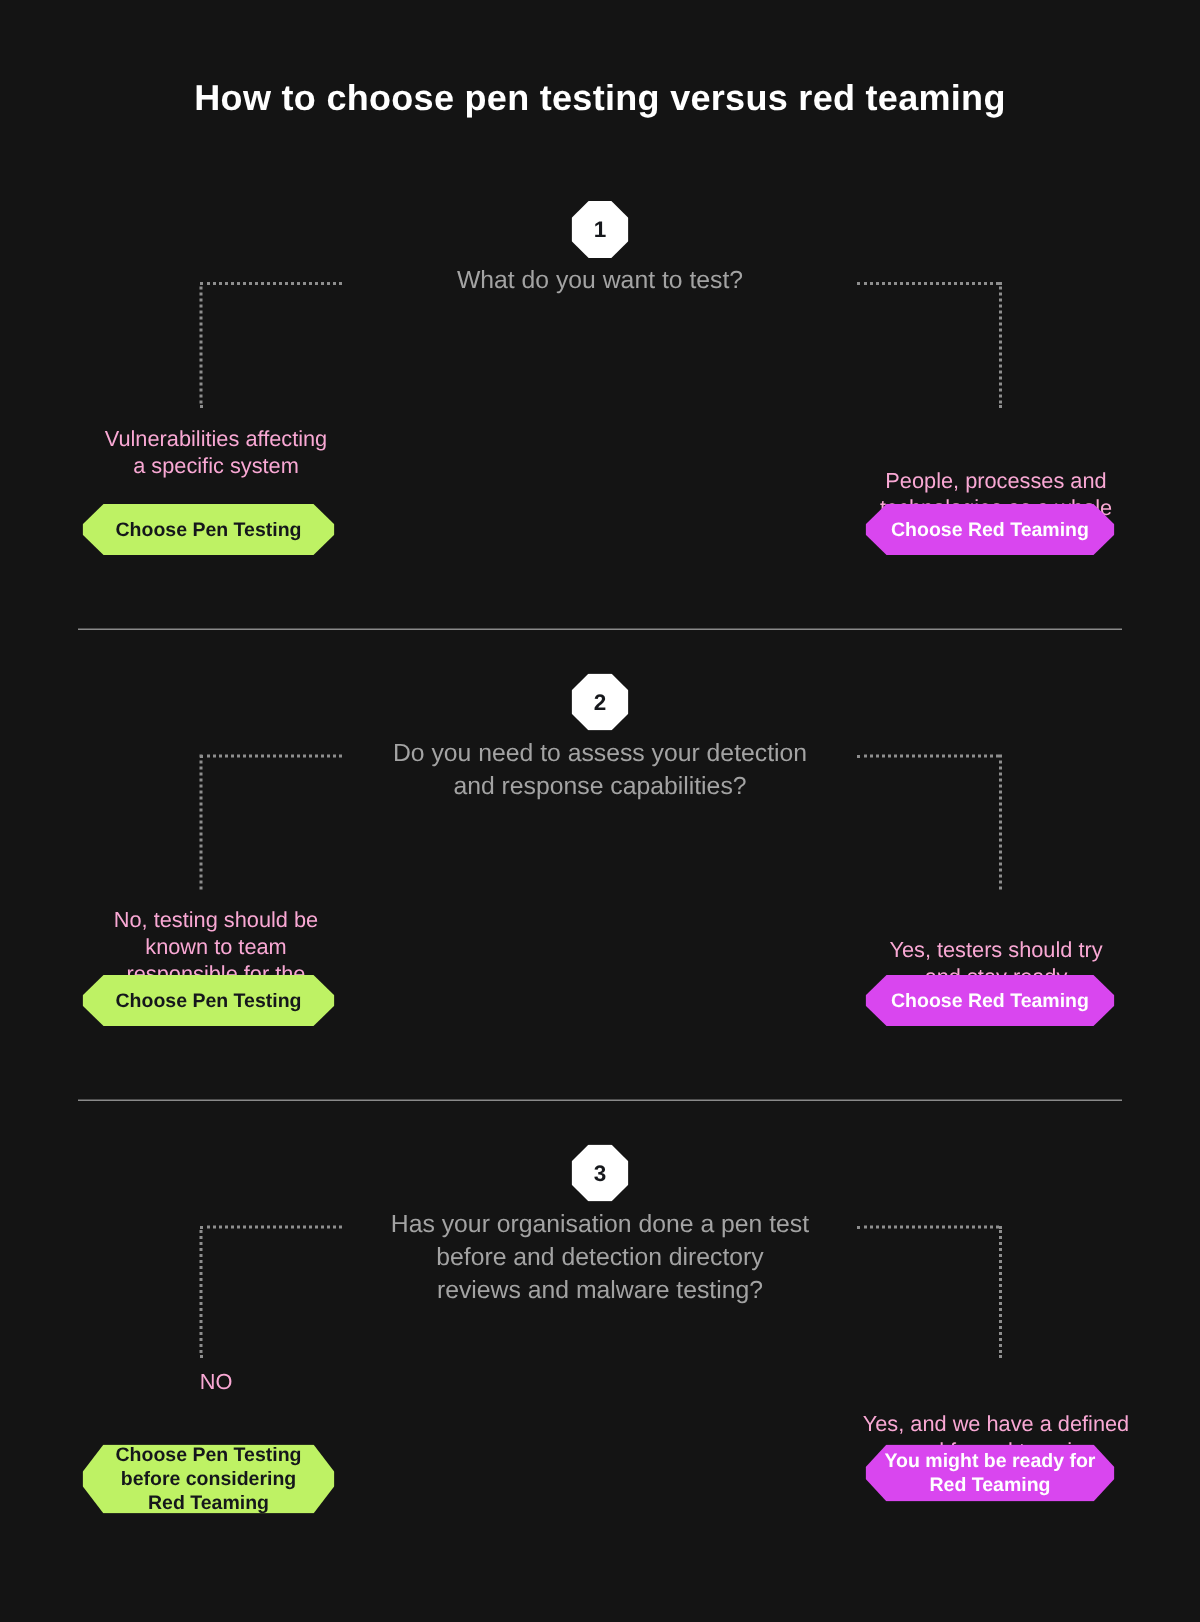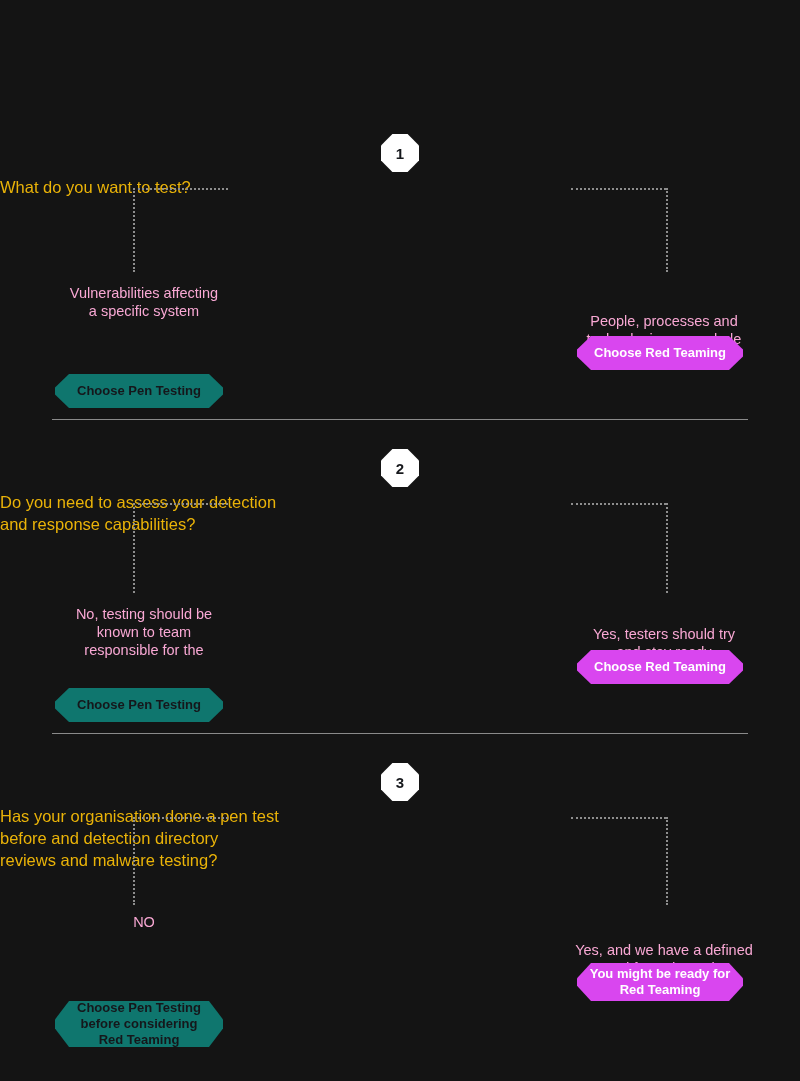--- a/index.html
+++ b/index.html
@@ -59,22 +59,22 @@
     justify-content: center;
     clip-path: polygon(30% 0%, 70% 0%, 100% 30%, 100% 70%, 70% 100%, 30% 100%, 0% 70%, 0% 30%);
   }
 
   
   .question {
     position: absolute;
     top: 42px;
     left: 0;
     width: 800px;
-    text-align: left;
-    color: #eab308;
+    text-align: center;
+    color: #a3a3a3;
     font-size: 16.5px;
     line-height: 22px;
     white-space: pre-line;
   }
 
   
   .conn { position: absolute; }
   .conn-h {
     height: 0;
     border-top: 2px dotted #8e8e8e;
@@ -112,21 +112,21 @@
     text-align: center;
     font-size: 13px;
     font-weight: bold;
     line-height: 16px;
     white-space: pre-line;
     cursor: pointer;
     border: none;
     font-family: "Liberation Sans", sans-serif;
     clip-path: polygon(14px 0%, calc(100% - 14px) 0%, 100% 40%, 100% 60%, calc(100% - 14px) 100%, 14px 100%, 0% 60%, 0% 40%);
   }
-  .btn-yellow { background: #0f766e; color: #15171b; margin-top: 38px; }
+  .btn-yellow { background: #bef264; color: #15171b; }
   .btn-blue   { background: #d946ef; color: #ffffff; }
 
   .btn-left  { left: 55px;  width: 168px; }
   .btn-right { left: 577px; width: 166px; }
 
   
   .divider {
     position: absolute;
     left: 52px;
     width: 696px;
@@ -134,20 +134,21 @@
     background: #8a8a8a;
   }
   .div1 { top: 419px; }
   .div2 { top: 733px; }
 </style>
 </head>
 <body>
 
 <div class="page">
 
+  <div class="title">How to choose pen testing versus red teaming</div>
 
   <div class="section sec1">
     <div class="badge">1</div>
     <div class="question">What do you want to test?</div>
 
     <div class="conn conn-h conn-left-h"></div>
     <div class="conn conn-v conn-left-v" style="height:84px;"></div>
     <div class="conn conn-h conn-right-h"></div>
     <div class="conn conn-v conn-right-v" style="height:84px;"></div>
 

